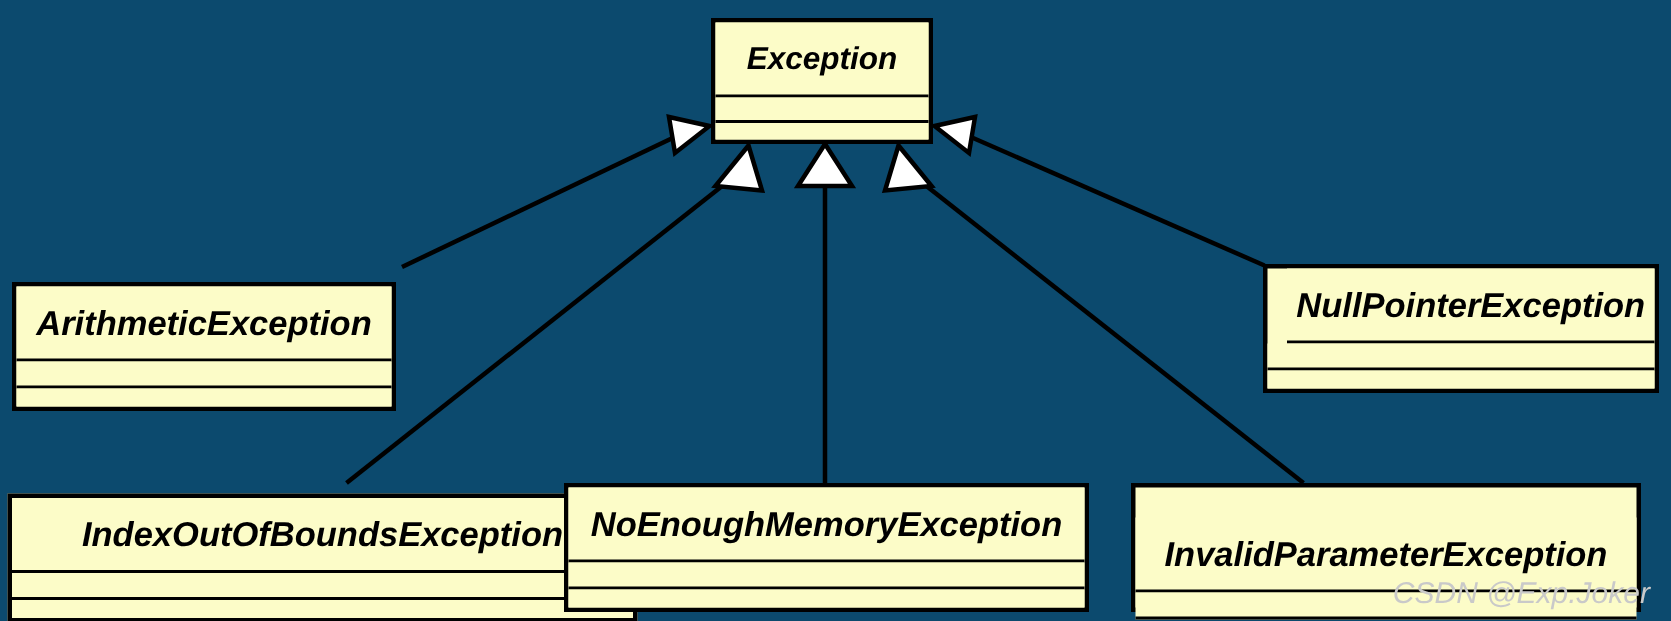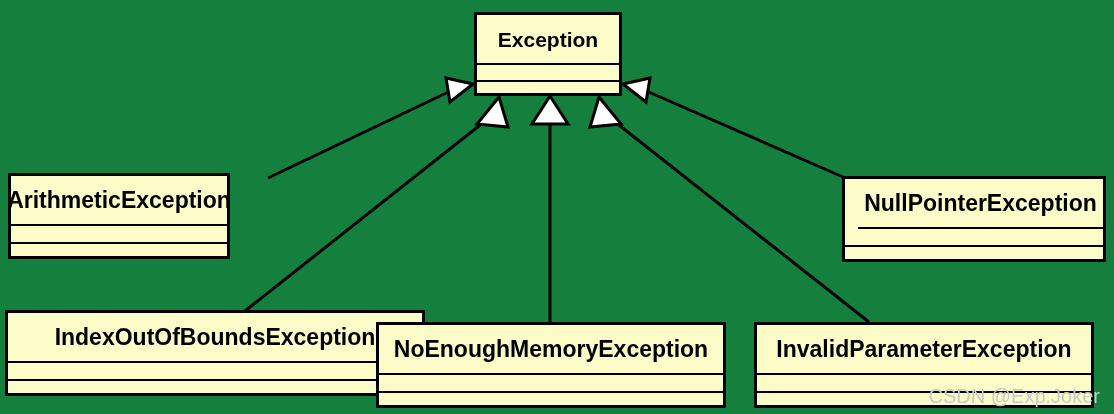--- a/index.html
+++ b/index.html
@@ -7,22 +7,23 @@
     padding: 0;
     background: #ffffff;
   }
   body {
     font-family: "Liberation Sans", sans-serif;
   }
   #diagram-root {
     position: relative;
     width: 1114px;
     height: 414px;
-    background: #15803d;
+    background: #0c4a6e;
     overflow: hidden;
+    font-style: italic;
   }
   #edge-layer {
     position: absolute;
     left: 0;
     top: 0;
     width: 1114px;
     height: 414px;
   }
   .uml-class {
     position: absolute;
@@ -65,58 +66,58 @@
     top: 12px;
     width: 148px;
     height: 84px;
   }
   #class-exception .uml-name-compartment { height: 48px; }
   #class-exception .uml-attr-compartment { height: 15px; }
   #class-exception .uml-name-text { font-size: 21px; }
   
   #class-arithmetic {
     left: 8px;
-    top: 173px;
-    width: 222px;
+    top: 188px;
+    width: 256px;
     height: 86px;
   }
   #class-arithmetic .uml-name-compartment { height: 48px; }
   #class-arithmetic .uml-attr-compartment { height: 16px; }
   #class-nullpointer {
     left: 842px;
     top: 176px;
     width: 264px;
     height: 86px;
   }
   #class-nullpointer .uml-name-compartment { height: 48px; margin-left: 13px; }
   #class-nullpointer .uml-attr-compartment { height: 16px; }
   
   #class-indexoob {
     left: 5px;
-    top: 310px;
+    top: 329px;
     width: 420px;
     height: 86px;
   }
   #class-indexoob .uml-name-compartment { height: 48px; }
   #class-indexoob .uml-attr-compartment { height: 16px; }
   #class-noenoughmemory {
     left: 376px;
     top: 322px;
     width: 350px;
     height: 86px;
   }
   #class-noenoughmemory .uml-name-compartment { height: 48px; }
   #class-noenoughmemory .uml-attr-compartment { height: 16px; }
   #class-invalidparam {
     left: 754px;
     top: 322px;
     width: 340px;
     height: 86px;
   }
-  #class-invalidparam .uml-name-compartment { height: 48px; }
+  #class-invalidparam .uml-name-compartment { height: 48px; margin-top: 20px; }
   #class-invalidparam .uml-attr-compartment { height: 16px; }
   #watermark {
     position: absolute;
     right: 14px;
     bottom: 6px;
     font-family: "Liberation Sans", sans-serif;
     font-size: 20px;
     color: #c9c9c9;
     z-index: 20;
     pointer-events: none;

